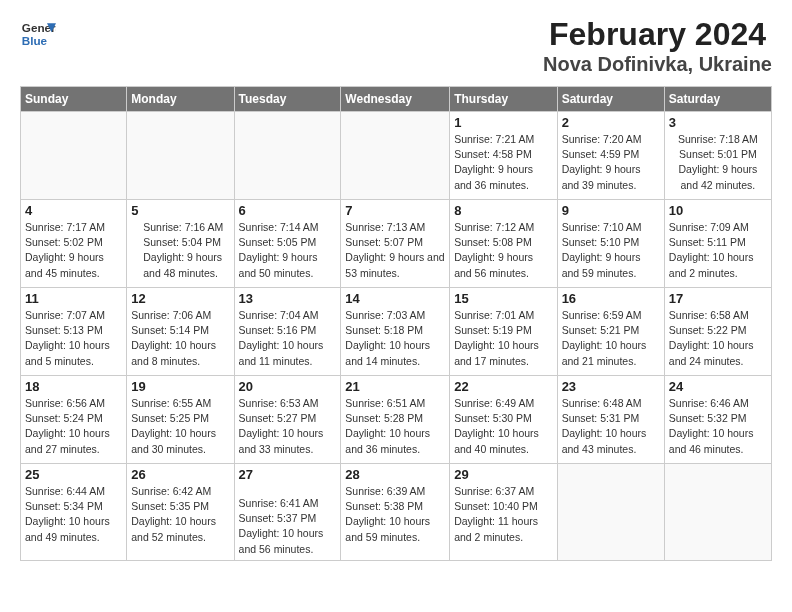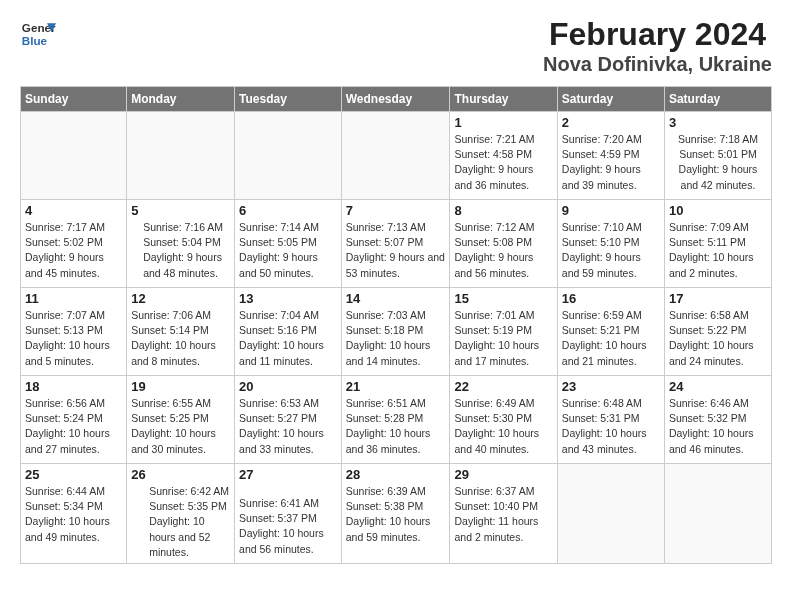--- a/index.html
+++ b/index.html
@@ -271,21 +271,21 @@
         </tr>
         <tr>
           <td>
             <span class="day-number">25</span>
             <div class="day-info" style="white-space: pre-line;">Sunrise: 6:44 AM
 Sunset: 5:34 PM
 Daylight: 10 hours and 49 minutes.</div>
           </td>
           <td>
             <span class="day-number">26</span>
-            <div class="day-info" style="white-space: pre-line; margin-left: 18px;">Sunrise: 6:42 AM
+            <div class="day-info" style="white-space: pre-line;">Sunrise: 6:42 AM
 Sunset: 5:35 PM
 Daylight: 10 hours and 52 minutes.</div>
           </td>
           <td>
             <span class="day-number">27</span>
             <div class="day-info" style="white-space: pre-line; margin-top: 14px;">Sunrise: 6:41 AM
 Sunset: 5:37 PM
 Daylight: 10 hours and 56 minutes.</div>
           </td>
           <td>

